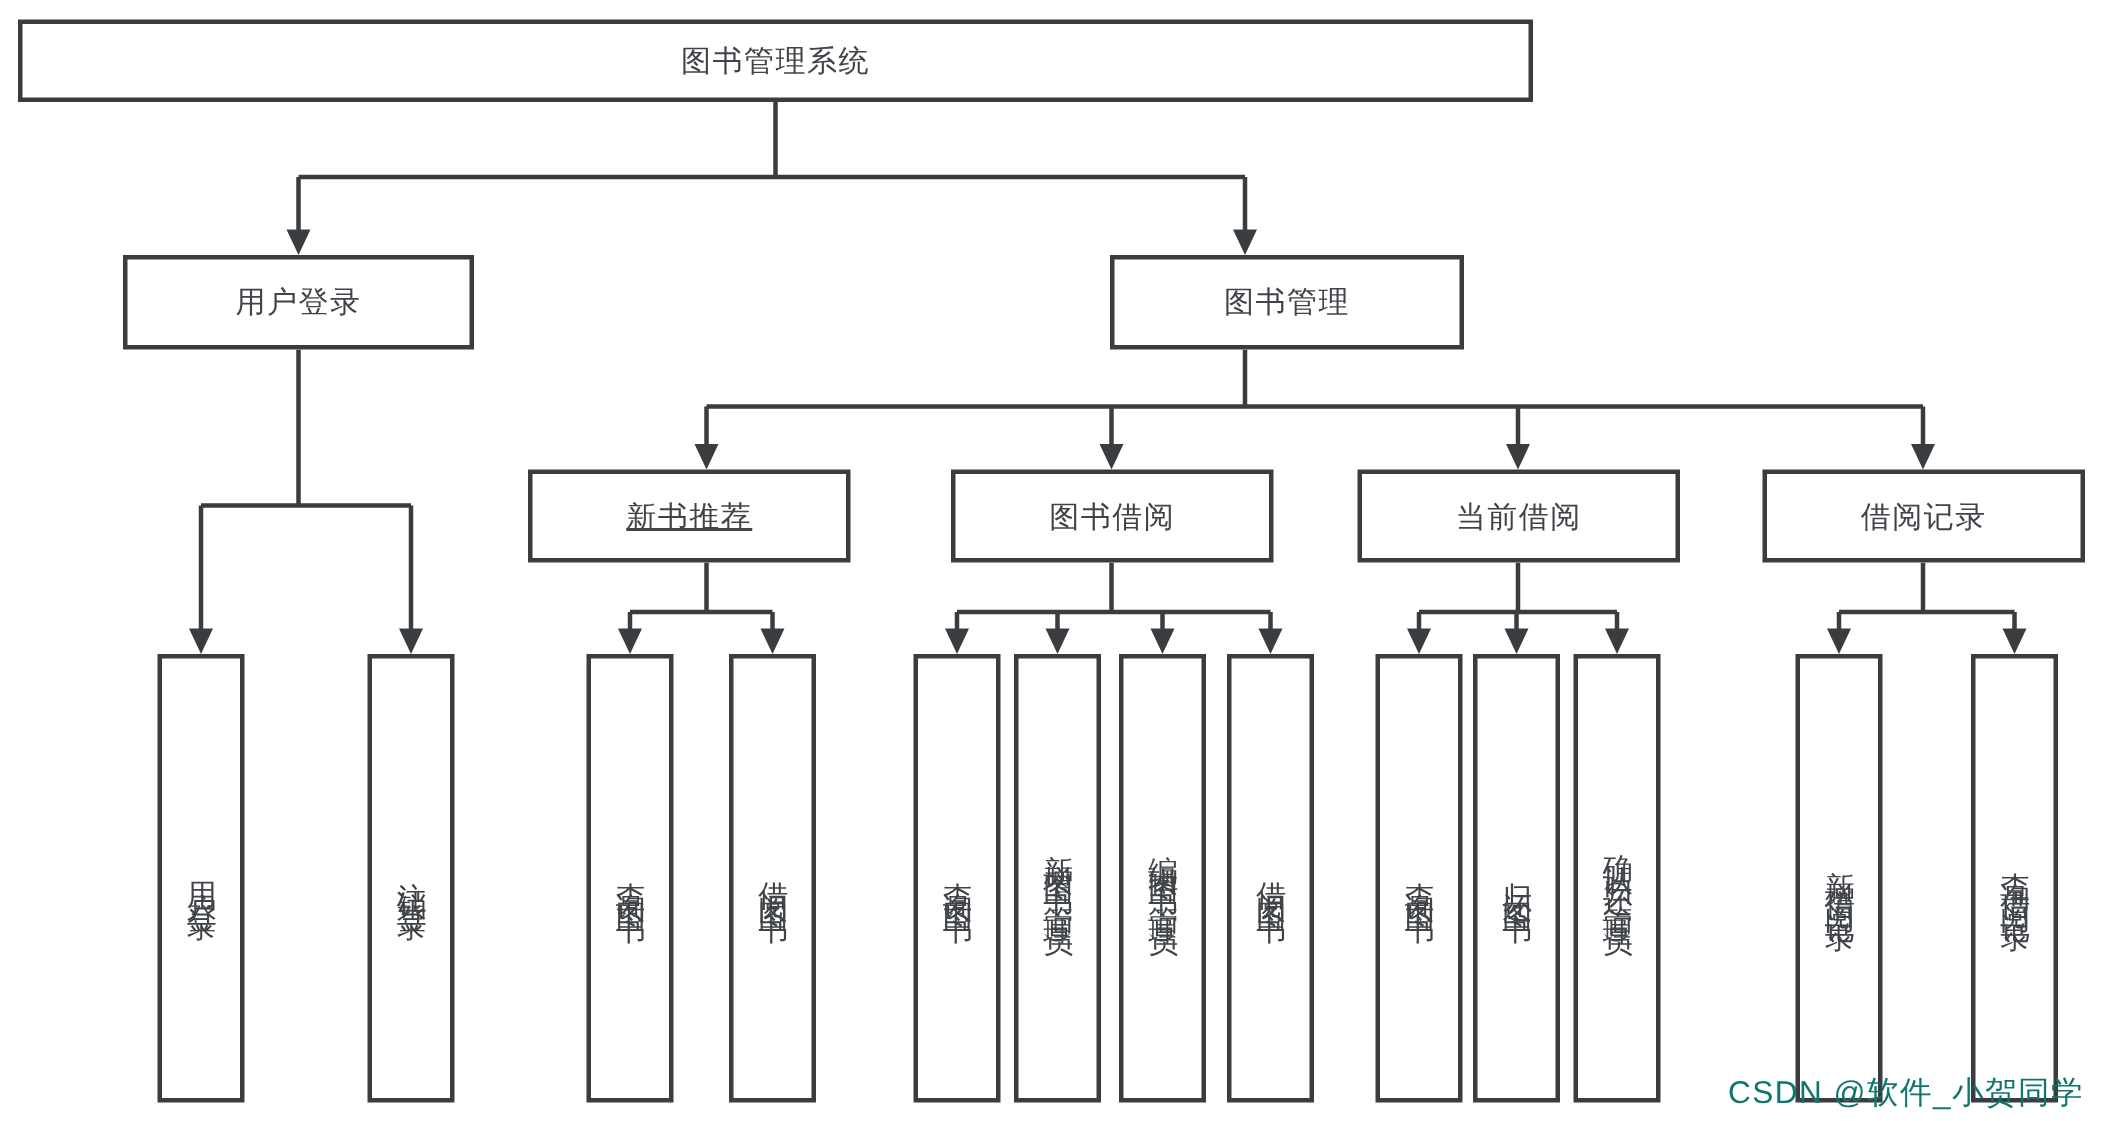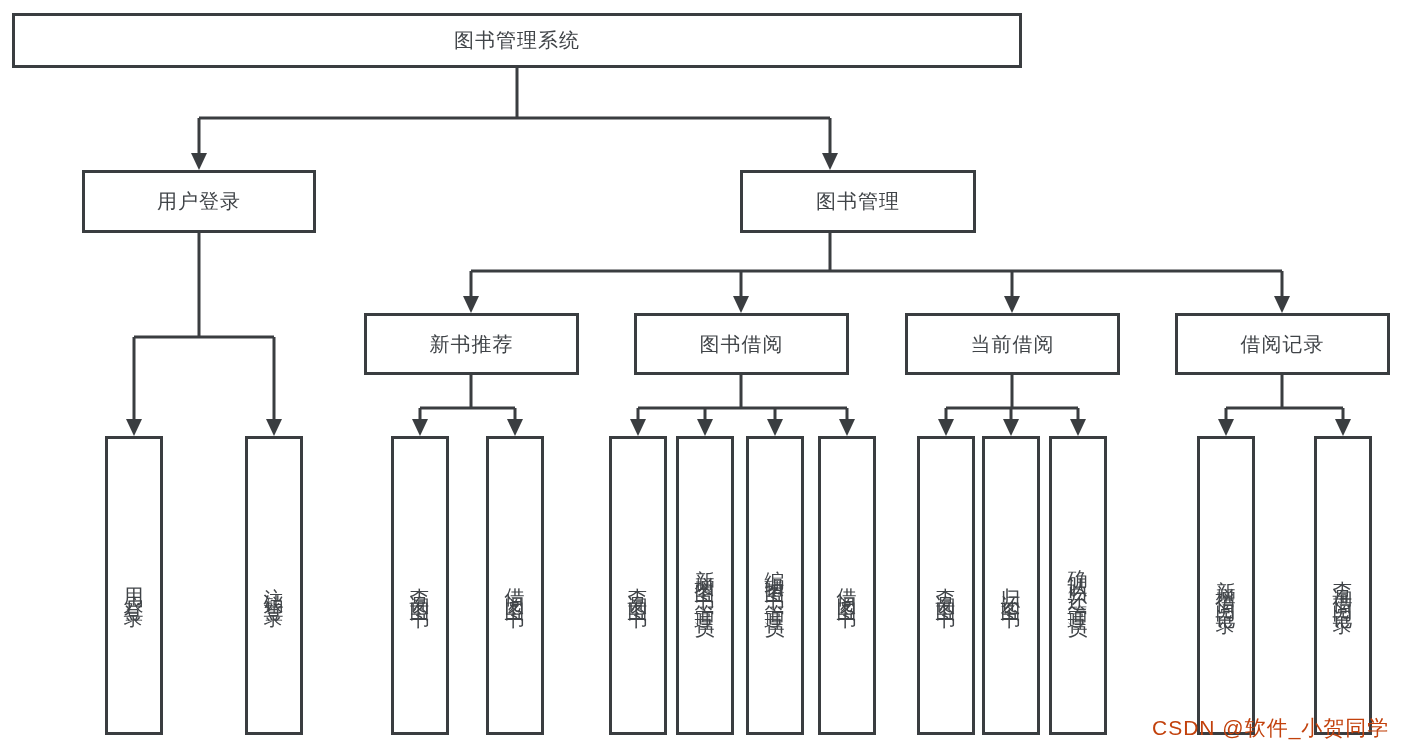--- a/index.html
+++ b/index.html
@@ -20,40 +20,40 @@
     align-items:center;
     justify-content:center;
     color:#404448;
     z-index:2;
   }
   .hlabel{font-size:20px;letter-spacing:1px;}
   .root{left:12px;top:13px;width:1010px;height:55px;}
   .lvl2a{left:82px;top:170px;width:234px;height:63px;}
   .lvl2b{left:740px;top:170px;width:236px;height:63px;}
   .mod{top:313px;width:215px;height:62px;}
-  .m0{left:364px;} .m1{left:634px;} .m2{left:905px;} .m3{left:1175px;text-align:center;}
+  .m0{left:352px;text-decoration:underline;} .m1{left:634px;} .m2{left:905px;} .m3{left:1175px;text-align:center;}
   .leaf{top:436px;width:58px;height:299px;}
   .vtext{
     writing-mode:vertical-rl;
     text-orientation:mixed;
     font-size:20px;
     letter-spacing:7px;
     color:#404448;
     line-height:1;
   }
   #connectors{
     position:absolute;left:0;top:0;width:1405px;height:747px;z-index:1;
   }
   #connectors path{stroke:#3a3d40;stroke-width:3;fill:none;}
   #connectors polygon{fill:#3a3d40;stroke:none;}
   .watermark{
     position:absolute;
     left:1152px;top:714px;
     font-size:21px;
-    color:#c2410c;
+    color:#0f766e;
     letter-spacing:1px;
     z-index:5;
     white-space:nowrap;
   }
 </style>
 </head>
 <body>
 
 <div id="stage">
 

